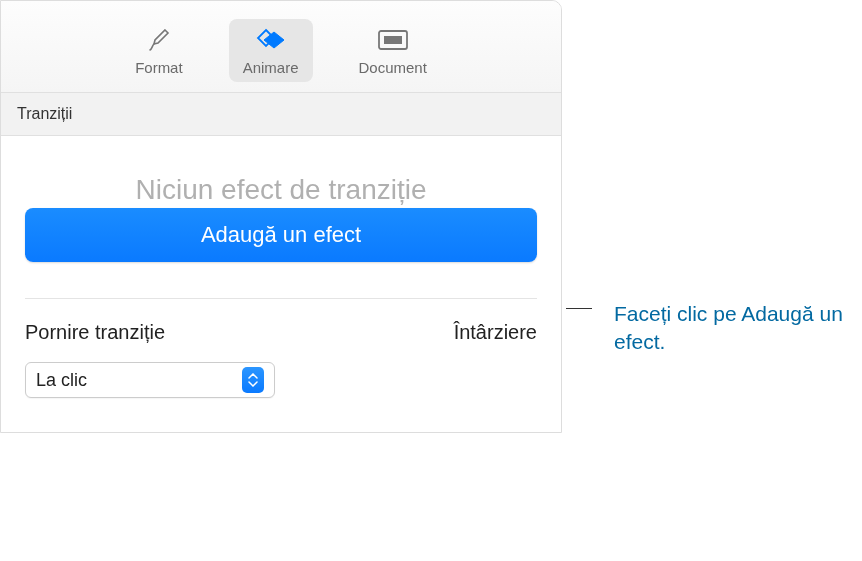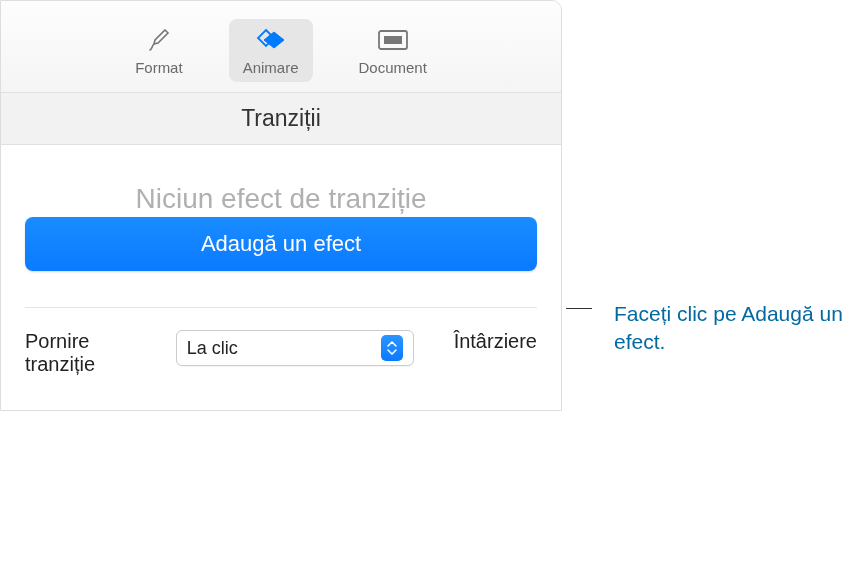--- a/index.html
+++ b/index.html
@@ -52,23 +52,23 @@
       align-items: center;
       justify-content: center;
     }
     .toolbar-label {
       font-size: 15px;
       color: #6a6a6a;
     }
     .section-header {
       background: #f2f2f2;
       border-bottom: 1px solid #e0e0e0;
-      text-align: center;
-      padding: 12px 6px;
-      font-size: 23px;
+      text-align: left;
+      padding: 12px 16px;
+      font-size: 16px;
       color: #333;
     }
     .content {
       padding: 24px 24px 34px;
     }
     .no-effect {
       text-align: center;
       font-size: 28px;
       color: #b0b0b0;
       margin: 14px 0 2px;
@@ -91,21 +91,21 @@
       border: none;
       border-top: 1px solid #e4e4e4;
       margin: 36px 0 22px;
     }
     .controls {
       display: flex;
       gap: 40px;
     }
     .control-group {
       display: flex;
-      flex-direction: row;
+      flex-direction: column;
       gap: 18px;
     }
     .control-group.start {
       flex: 1;
     }
     .control-label {
       font-size: 20px;
       color: #222;
     }
     .select-wrap {

